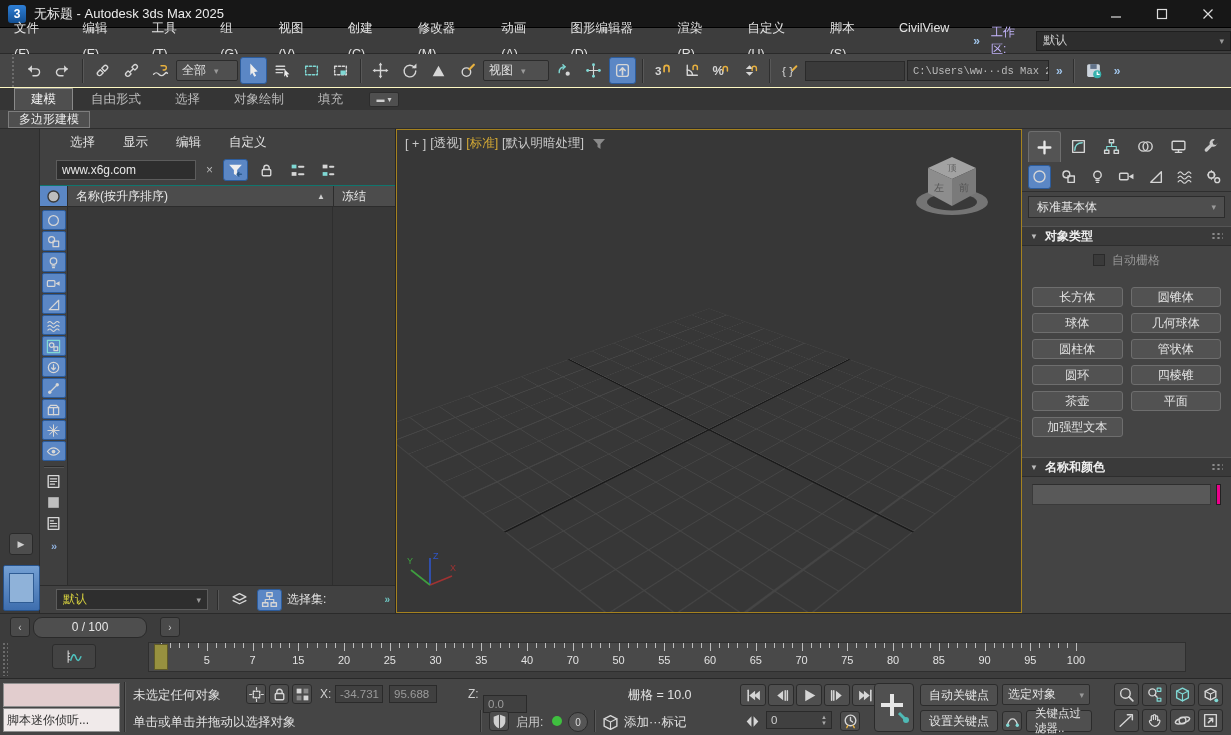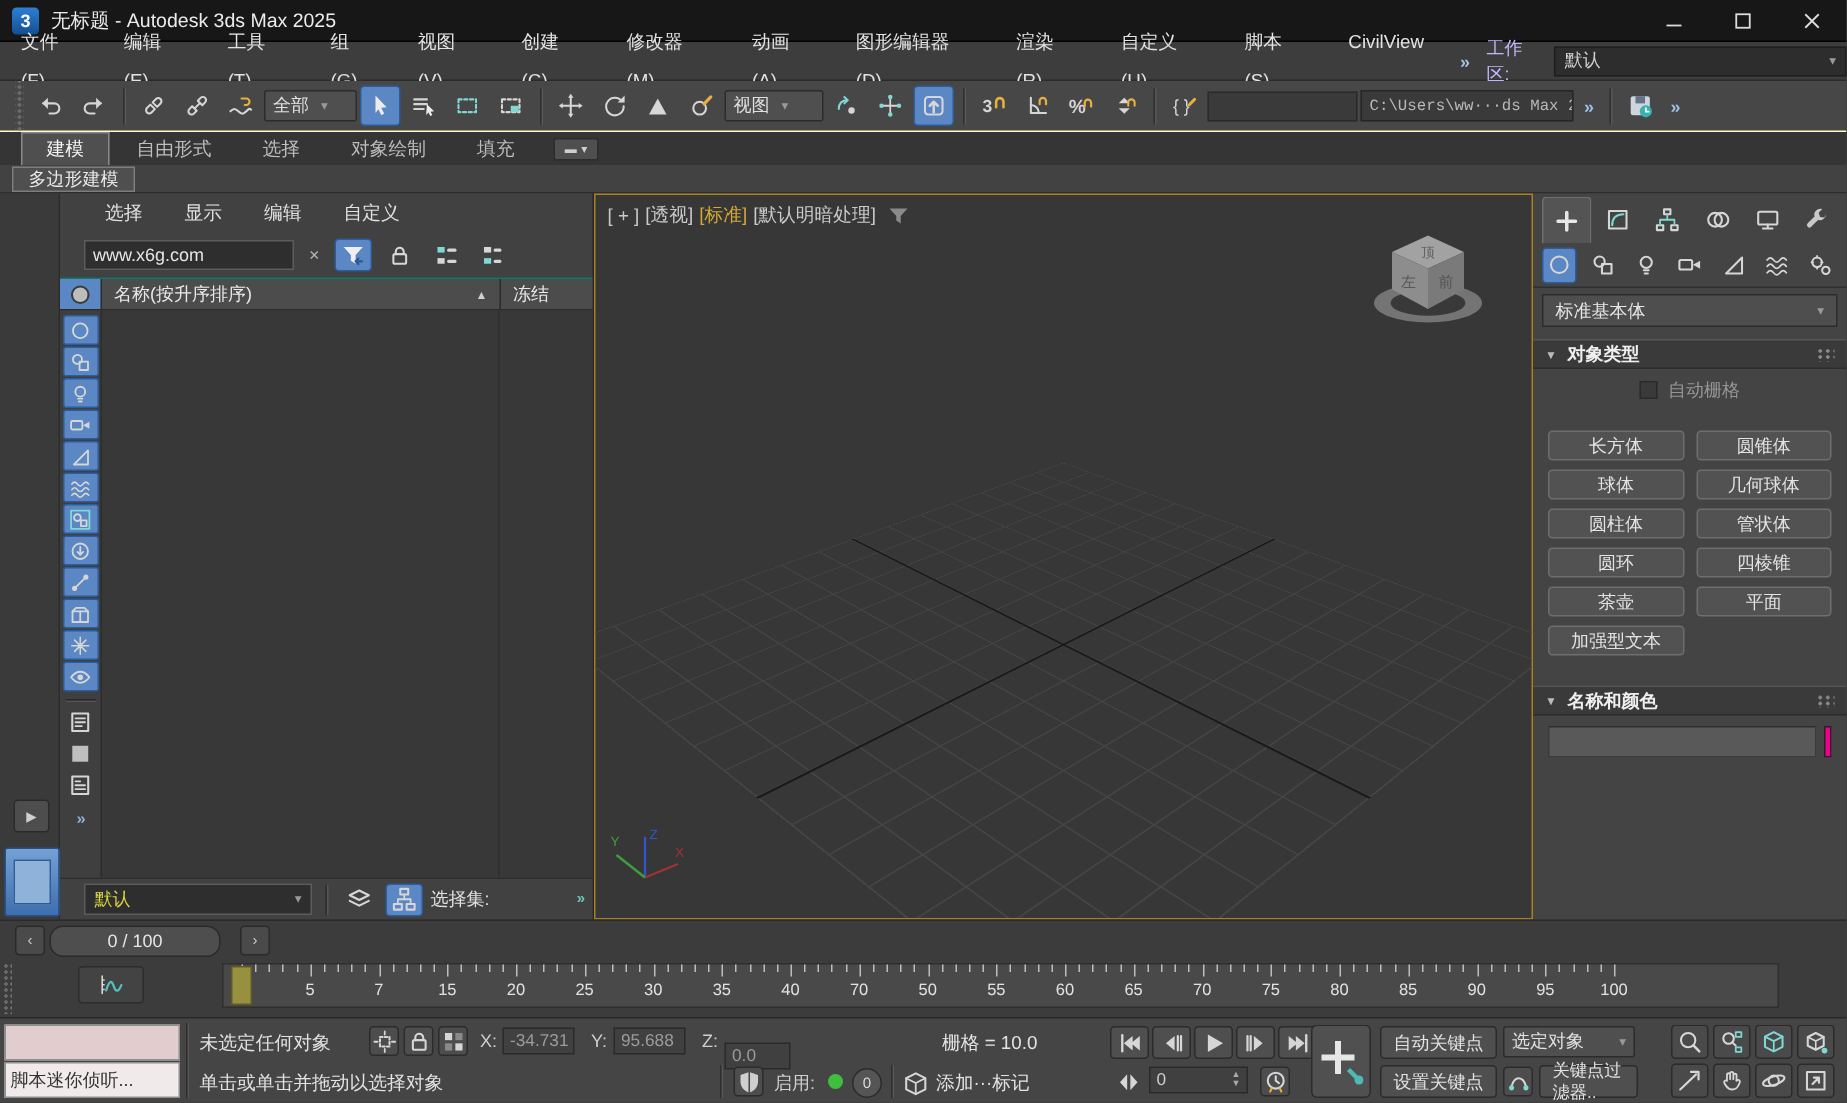--- a/index.html
+++ b/index.html
@@ -987,21 +987,21 @@
           <rect x="9" y="2.5" width="4.5" height="4.5" fill="#8a8a8a" stroke="none"></rect>
           <rect x="2.5" y="9" width="4.5" height="4.5" fill="#8a8a8a" stroke="none"></rect>
           <rect x="9" y="9" width="4.5" height="4.5" fill="#d6d6d6" stroke="none"></rect>
         </svg>
       </span>
     </div>
 
   <span class="sb sblabel" style="left:320px;top:8px">X:</span>
   <div class="sb sbfield" style="left:335px;top:6px;width:48px">-34.731</div>
   <span class="sb sblabel" style="left:394px;top:8px">Y:</span>
-  <div class="sb sbfield" style="left:409px;top:6px;width:48px">95.688</div>
+  <div class="sb sbfield" style="left:389px;top:6px;width:48px">95.688</div>
   <span class="sb sblabel" style="left:468px;top:8px">Z:</span>
   <div class="sb sbfield" style="left:483px;top:16px;width:44px">0.0</div>
 
   <span class="sb sbtext" style="left:628px;top:8px">栅格 = 10.0</span>
 
   <div class="sb" style="left:740px;top:5px;display:flex" id="playback">
       <div class="pbtn">
         <span class="icon">
           <svg viewBox="0 0 16 16" width="100%" height="100%" fill="none" stroke="#d6d6d6" stroke-width="1.3" stroke-linecap="round" stroke-linejoin="round">
             <path d="M3 3v10" stroke-width="1.5"></path>

